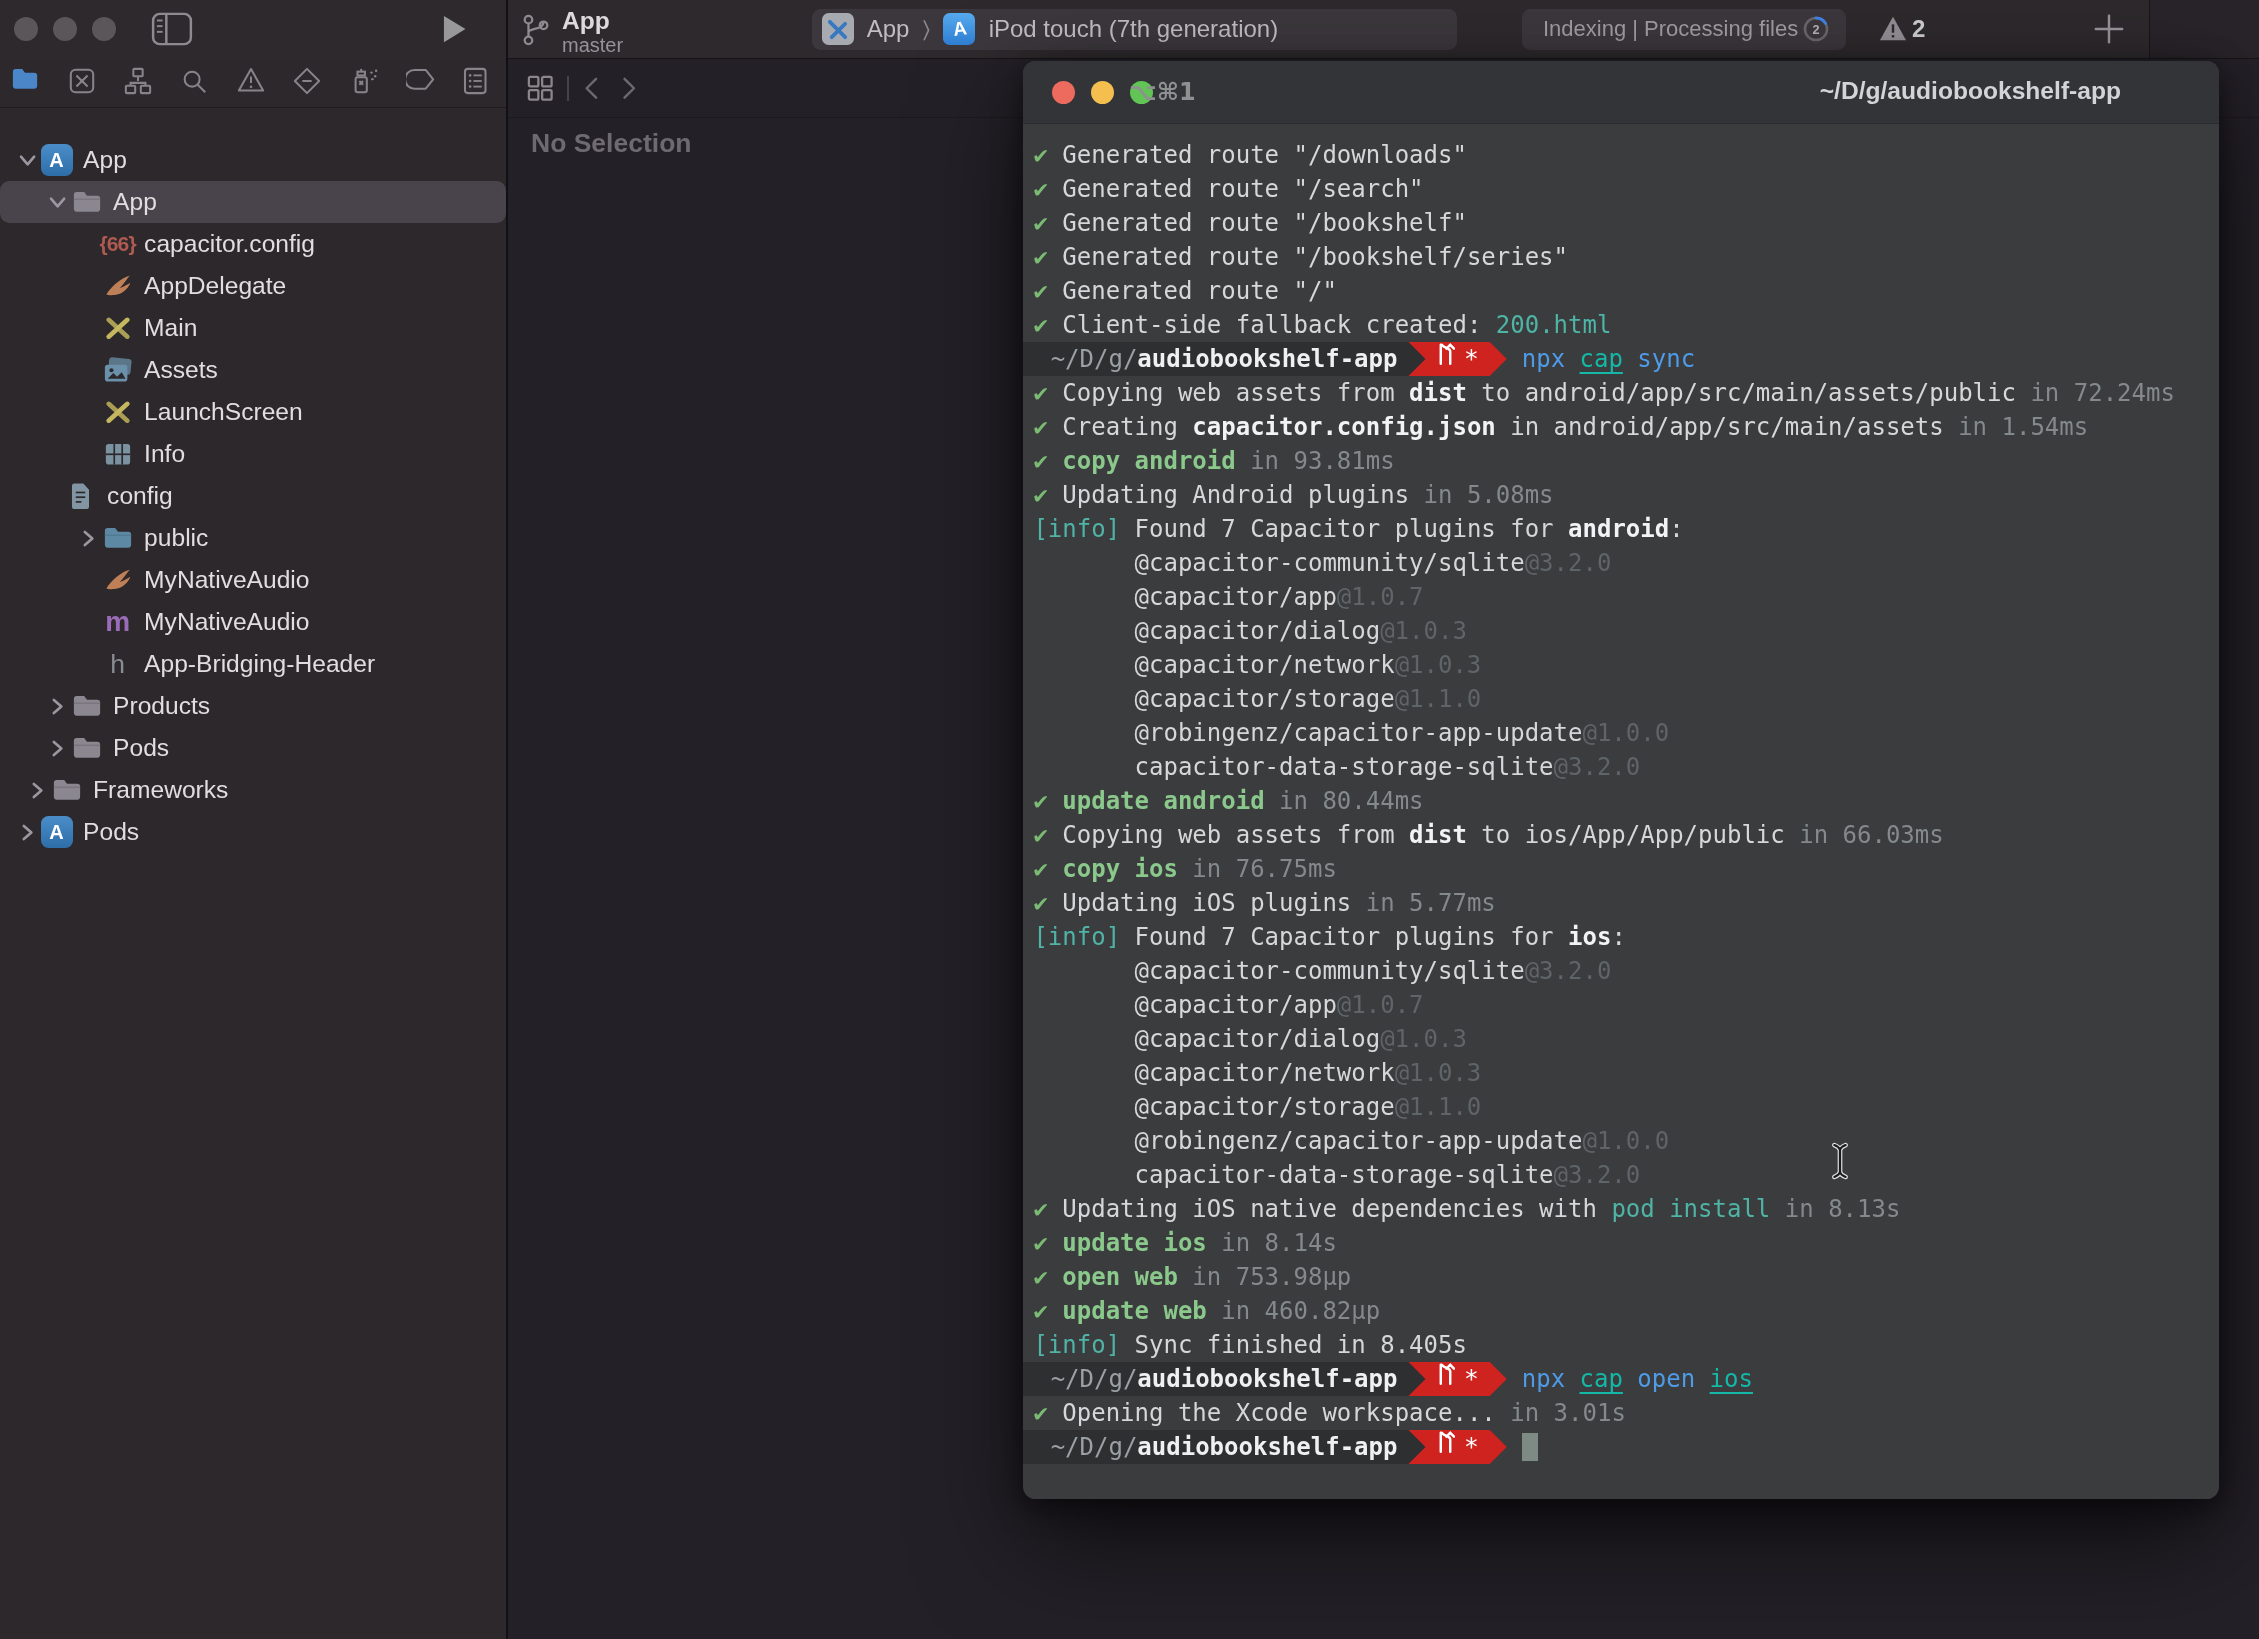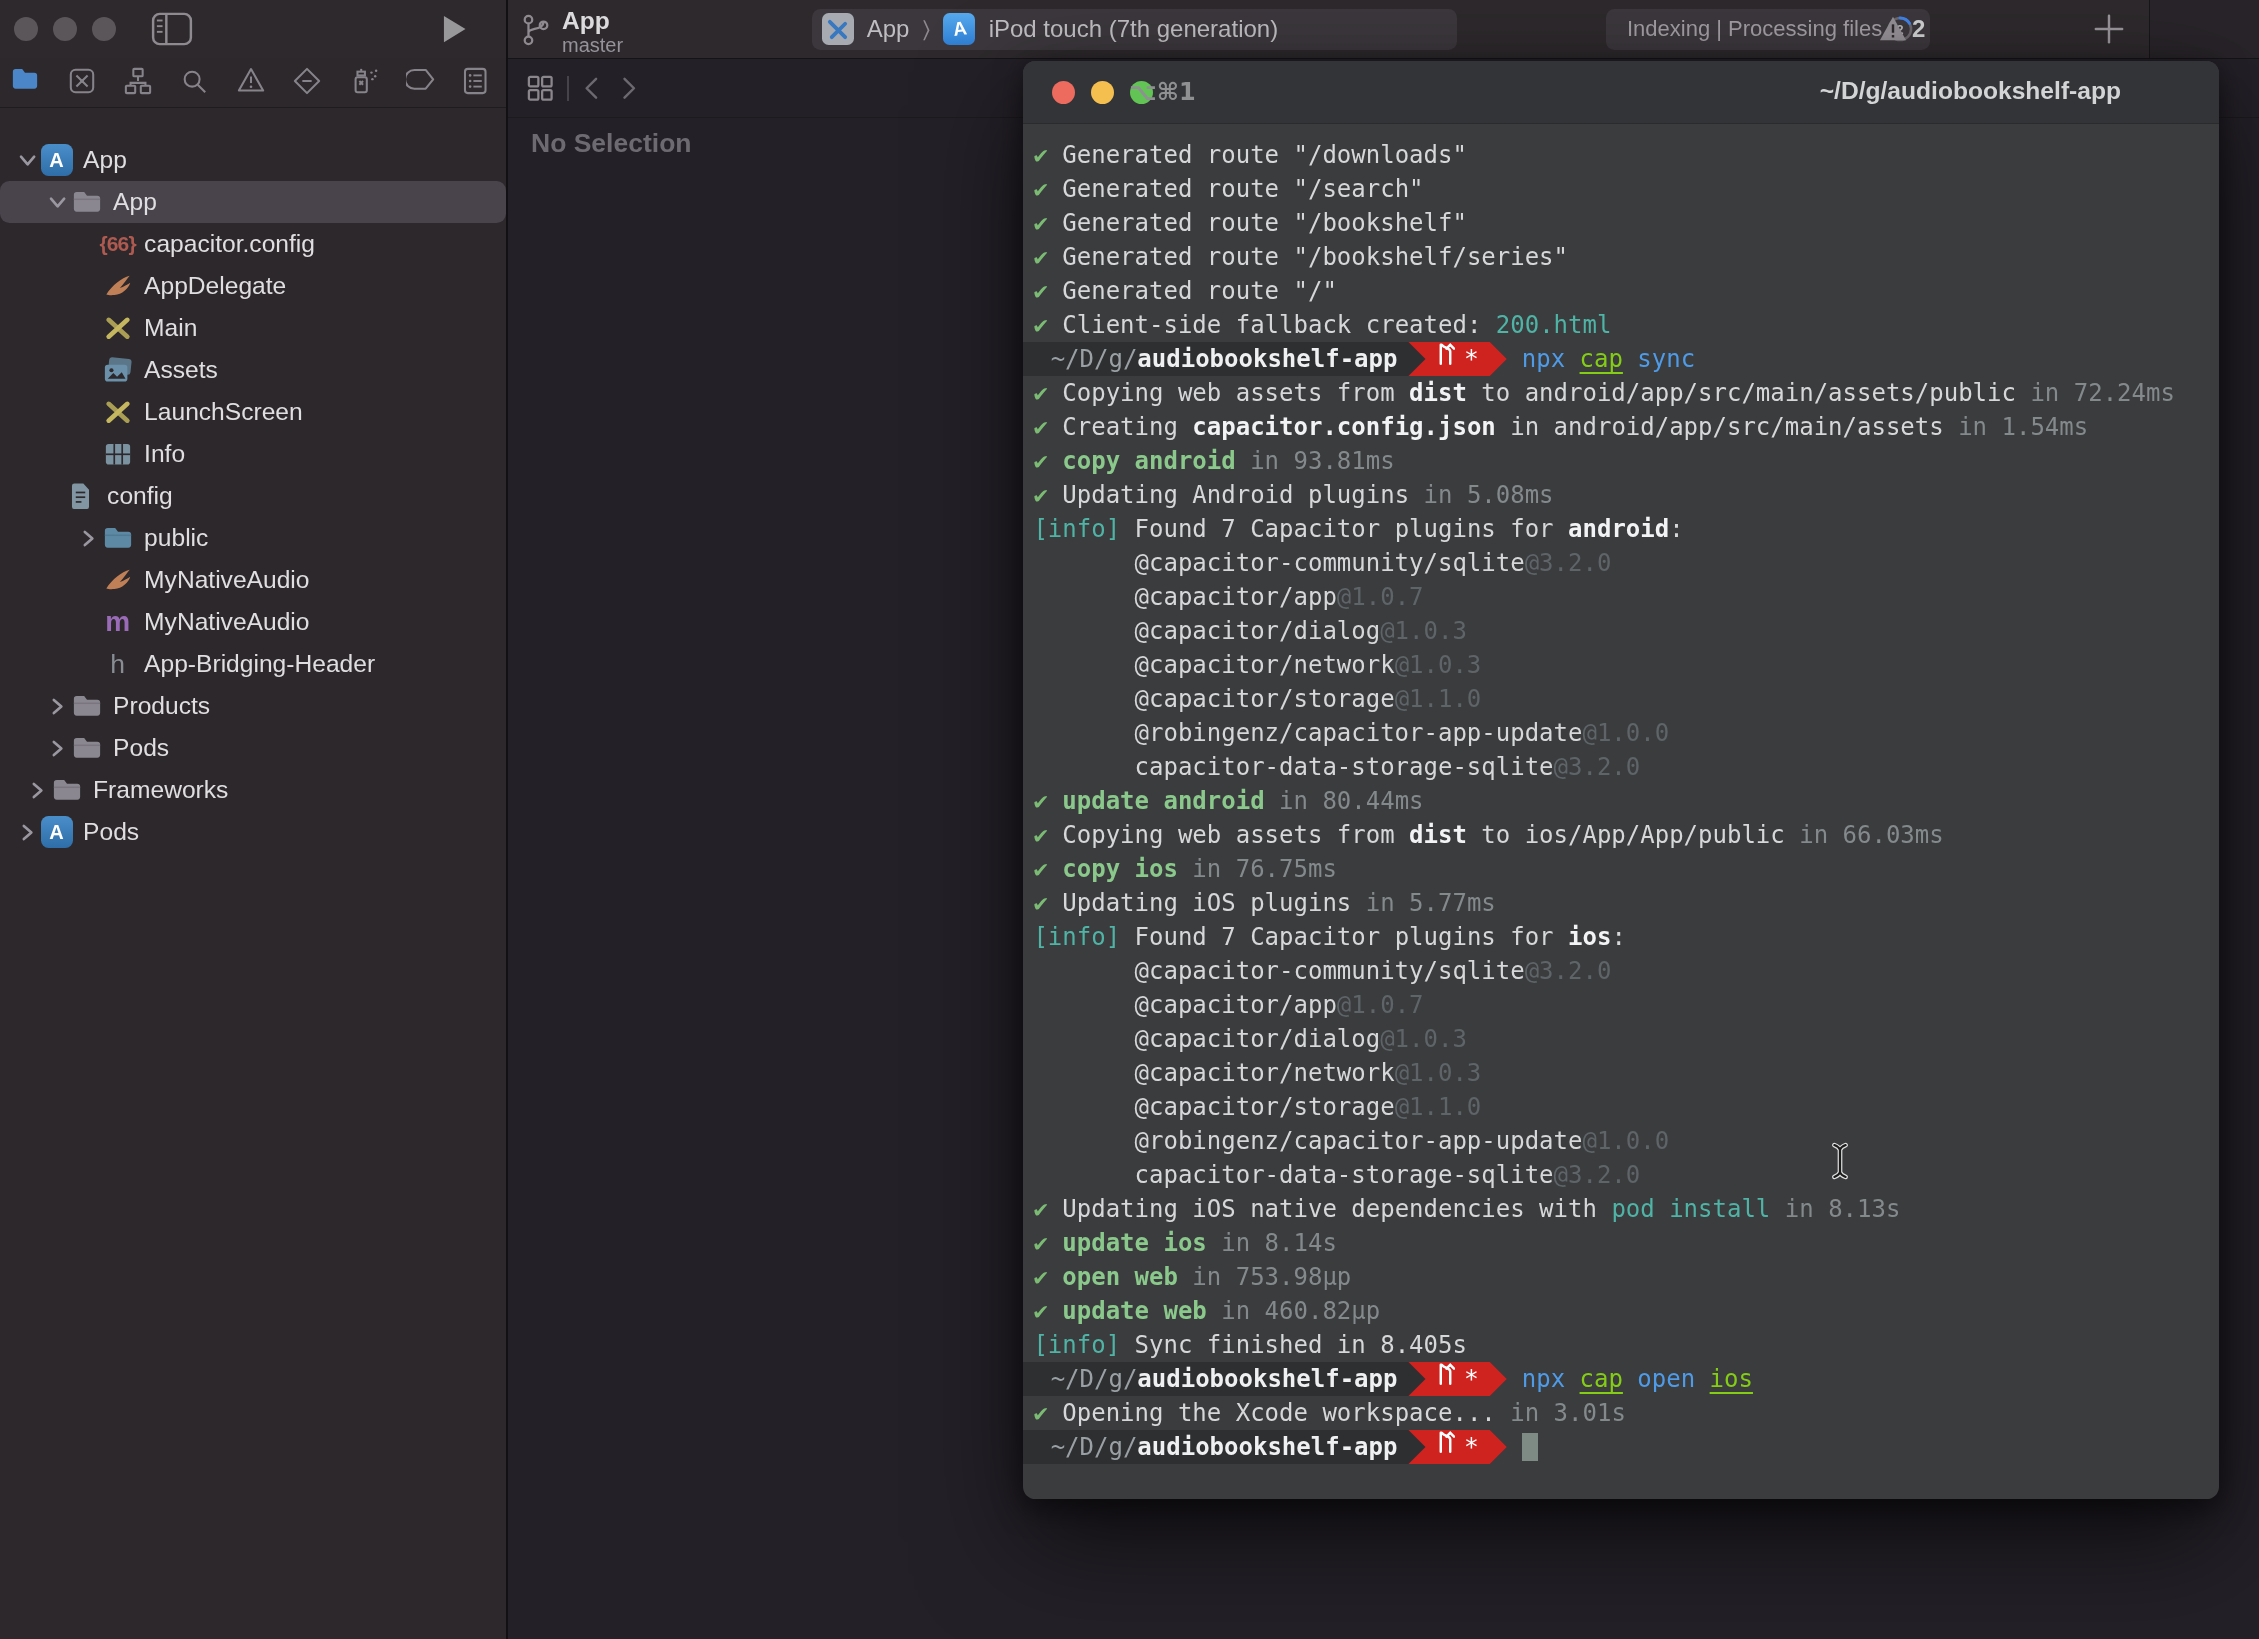--- a/index.html
+++ b/index.html
@@ -10,21 +10,21 @@
   .toolbar{position:absolute;left:0;top:0;width:2260px;height:58px;background:#2d292c;border-bottom:0.9px solid #161317;}
   .tl-dot{position:absolute;top:17px;width:24px;height:24px;border-radius:50%;background:#5b5659;}
   .tb-icon{position:absolute;top:0;}
   .tb-right-zone{position:absolute;left:2149px;top:0;width:111px;height:58px;background:#282429;border-left:1.9px solid #191619;}
   .branch-title{position:absolute;left:562px;top:6.6px;font-size:24.6px;font-weight:bold;color:#dcdadc;}
   .branch-sub{position:absolute;left:562px;top:34px;font-size:20px;color:#96929a;}
   .scheme-chip{position:absolute;left:812px;top:8.5px;width:645px;height:41px;background:#3b373c;border-radius:8.5px;display:flex;align-items:center;}
   .mini-icon{width:32px;height:32px;border-radius:6.6px;flex:0 0 auto;display:flex;align-items:center;justify-content:center;font-weight:bold;}
   .scheme-txt{font-size:24px;color:#bfbdc1;margin:0 13.2px;white-space:nowrap;}
   .scheme-sep{font-size:23px;color:#8d898f;margin-right:13.2px;}
-  .status-pill{position:absolute;left:1606px;top:8.5px;width:324px;height:41px;background:#3b373c;border-radius:8.5px;display:flex;align-items:center;}
+  .status-pill{position:absolute;left:1522px;top:8.5px;width:324px;height:41px;background:#3b373c;border-radius:8.5px;display:flex;align-items:center;}
   .status-txt{font-size:22px;color:#a09ca2;margin-left:21px;white-space:nowrap;}
   .warn-count{position:absolute;left:1912px;top:15px;font-size:24px;font-weight:bold;color:#cdced0;}
 
   
   .sidebar{position:absolute;left:0;top:58px;width:506px;height:1581px;background:#2c282b;}
   .v-divider{position:absolute;left:506px;top:0;width:1.9px;height:1639px;background:#131013;}
   .navstrip{position:absolute;left:0;top:0;width:506px;height:49px;border-bottom:0.9px solid #1f1c1f;}
   .nav-ic{position:absolute;top:8.5px;width:30px;height:30px;}
   .tree{position:absolute;left:0;top:81px;width:506px;}
   .trow{position:relative;height:42px;display:flex;align-items:center;font-size:24.6px;color:#e0dee0;white-space:nowrap;}
@@ -45,21 +45,21 @@
   .term-titlebar{position:absolute;left:0;top:0;width:100%;height:62px;background:#333437;border-radius:12.3px 12.3px 0 0;border-bottom:0.9px solid #2a2b2d;}
   .term-dot{position:absolute;top:20px;width:23px;height:23px;border-radius:50%;}
   .term-shortcut{position:absolute;left:106px;top:17px;font-size:24px;color:#8e9092;font-weight:bold;font-family:"DejaVu Sans",sans-serif;}
   .term-title{position:absolute;right:98px;top:16px;font-size:24.6px;font-weight:bold;color:#d2d4d5;font-family:"Liberation Sans",sans-serif;}
   .term-body{position:absolute;left:0;top:62px;width:100%;height:1375px;overflow:hidden;border-radius:0 0 12.3px 12.3px;
      font-family:"DejaVu Sans Mono",monospace;font-size:24px;padding-top:15px;box-sizing:border-box;}
   .tl{height:34px;line-height:34px;white-space:pre;padding-left:10.4px;}
   .tl.prompt{padding-left:0;display:flex;align-items:stretch;}
   .s-g{color:#7cbb74}.s-fg{color:#d5d7d8}.s-b{color:#f2f3f4;font-weight:bold}
   .s-d{color:#84898c}.s-dm{color:#5e6467}.s-t{color:#4fb4a6}
-  .s-bl{color:#4f9be8}.s-blu{color:#84cc16;text-decoration:underline;text-underline-offset:4.7px}
+  .s-bl{color:#4f9be8}.s-blu{color:#14b8a6;text-decoration:underline;text-underline-offset:4.7px}
   .s-gb{color:#8bc88b;font-weight:bold}
   .chip{background:#2d2f31;display:inline-flex;align-items:center;padding:0 34px 0 13.2px;}
   .chip .path{color:#9aa0a4}.chip .dir{color:#eef0f1;font-weight:bold}
   .rseg{background:#cf2320;margin-left:-23px;display:inline-flex;align-items:center;padding:0 28px 0 28px;gap:8.5px;
         clip-path:polygon(0 0,calc(100% - 17px) 0,100% 50%,calc(100% - 17px) 100%,0 100%,17px 50%);}
   .rseg .star{color:#fff;font-size:24.6px;}
   .cmdwrap{display:inline-flex;align-items:center;margin-left:15px;}
   .cursor-block{display:inline-block;width:16px;height:28px;background:#7e8b85;margin-left:15px;align-self:center;}
 
   .mouse{position:absolute;left:1825px;top:1140px;width:30px;height:42px;}

